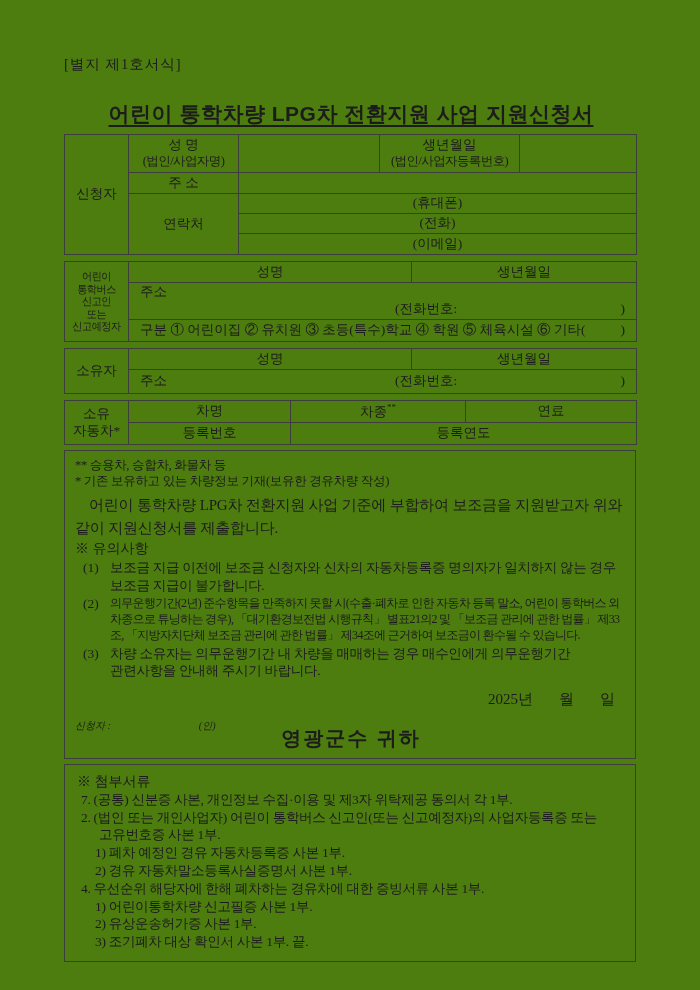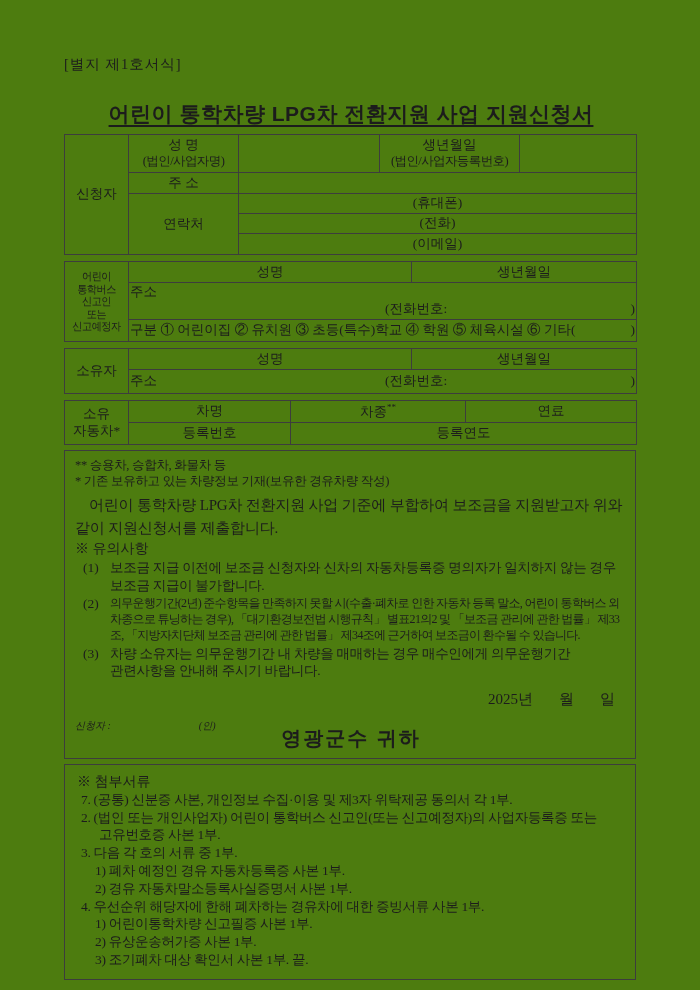--- a/index.html
+++ b/index.html
@@ -21,21 +21,21 @@
     font-size: 21px;
     letter-spacing: 0.5px;
   }
   .doc-title span { text-decoration: underline; text-decoration-thickness: 2px; text-underline-offset: 4px; }
 
   table { border-collapse: collapse; width: 572px; table-layout: fixed; }
   table.block { margin-top: 6px; }
   td {
     border: 1.6px solid #3d3d3d;
     font-size: 13.5px;
-    padding: 1px 1px;
+    padding: 1px 11px;
     vertical-align: middle;
     line-height: 1.25;
   }
   .t1 { margin-top: 30px; }
   td.rowhead { text-align: center; padding: 1px 2px; }
   td.lab-c { text-align: center; }
   td.lab-l { text-align: center; }
   .small-head { font-size: 11px; line-height: 1.15; letter-spacing: -0.5px; }
   .small-head .sh-line { display: block; transform: scaleX(0.92); transform-origin: center; white-space: nowrap; }
   .lab2 { display: block; font-size: 12.5px; letter-spacing: -0.6px; white-space: nowrap; }
@@ -249,21 +249,20 @@
       <span>신청자 :</span><span class="gap"></span><span>(인)</span>
     </div>
 
     <div class="recipient">영광군수 귀하</div>
   </div>
 
   <div class="boxed att-box">
     <div class="att-title">※ 첨부서류</div>
     <div class="att-item">7. (공통) 신분증 사본, 개인정보 수집·이용 및 제3자 위탁제공 동의서 각 1부.</div>
     <div class="att-item">2. (법인 또는 개인사업자) 어린이 통학버스 신고인(또는 신고예정자)의 사업자등록증 또는 고유번호증 사본 1부.</div>
-    <div class="att-item">3. 다음 각 호의 서류 중 1부.</div>
     <div class="att-item sub">1) 폐차 예정인 경유 자동차등록증 사본 1부.</div>
     <div class="att-item sub">2) 경유 자동차말소등록사실증명서 사본 1부.</div>
     <div class="att-item">4. 우선순위 해당자에 한해 폐차하는 경유차에 대한 증빙서류 사본 1부.</div>
     <div class="att-item sub">1) 어린이통학차량 신고필증 사본 1부.</div>
     <div class="att-item sub">2) 유상운송허가증 사본 1부.</div>
     <div class="att-item sub">3) 조기폐차 대상 확인서 사본 1부. 끝.</div>
   </div>
 
 </div>
 

